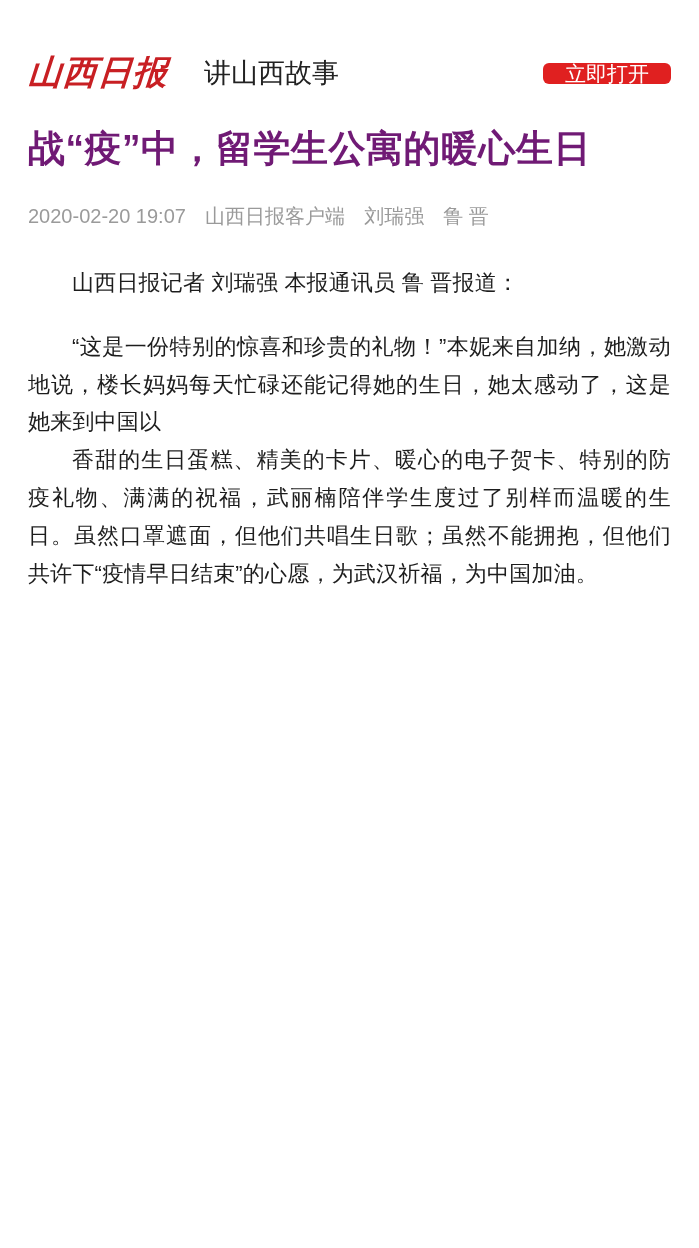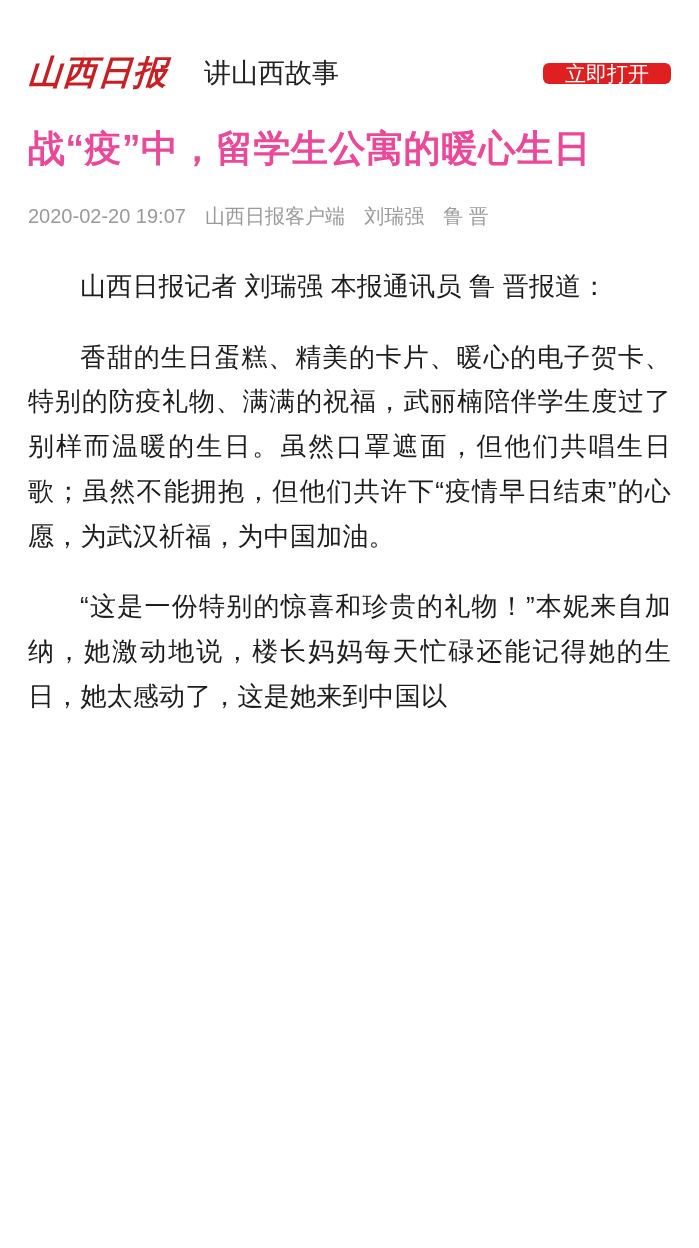--- a/index.html
+++ b/index.html
@@ -61,21 +61,21 @@
     line-height: 1;
     white-space: nowrap;
     cursor: pointer;
     font-family: "Liberation Sans", sans-serif;
   }
 
   
   .article-title {
     font-size: 37px;
     font-weight: bold;
-    color: #ec4899;
+    color: #701a75;
     line-height: 1.35;
     margin: 6px 0 0 0;
     letter-spacing: 0.5px;
   }
 
   
   .byline {
     margin-top: 28px;
     font-size: 20px;
     color: #9a9a9a;
@@ -85,21 +85,21 @@
   .byline .sep {
     display: inline-block;
     width: 8px;
   }
 
   
   .body {
     margin-top: 34px;
   }
   .para {
-    font-size: 26px;
+    font-size: 22px;
     line-height: 1.72;
     color: #1d1d1d;
     text-indent: 2em;
     margin: 0 0 26px 0;
     text-align: justify;
     text-justify: inter-ideograph;
     letter-spacing: 0.2px;
   }
   .para.last {
     margin-bottom: 0;
@@ -123,17 +123,17 @@
     <span class="sep"></span>
     <span>山西日报客户端</span>
     <span class="sep"></span>
     <span>刘瑞强</span>
     <span class="sep"></span>
     <span>鲁 晋</span>
   </div>
 
   <div class="body">
     <p class="para">山西日报记者 刘瑞强  本报通讯员 鲁 晋报道：</p>
+    <p class="para last">“这是一份特别的惊喜和珍贵的礼物！”本妮来自加纳，她激动地说，楼长妈妈每天忙碌还能记得她的生日，她太感动了，这是她来到中国以</p>
     <p class="para">香甜的生日蛋糕、精美的卡片、暖心的电子贺卡、特别的防疫礼物、满满的祝福，武丽楠陪伴学生度过了别样而温暖的生日。虽然口罩遮面，但他们共唱生日歌；虽然不能拥抱，但他们共许下“疫情早日结束”的心愿，为武汉祈福，为中国加油。</p>
-    <p class="para last">“这是一份特别的惊喜和珍贵的礼物！”本妮来自加纳，她激动地说，楼长妈妈每天忙碌还能记得她的生日，她太感动了，这是她来到中国以</p>
   </div>
 
 </div>
 
 </body></html>

